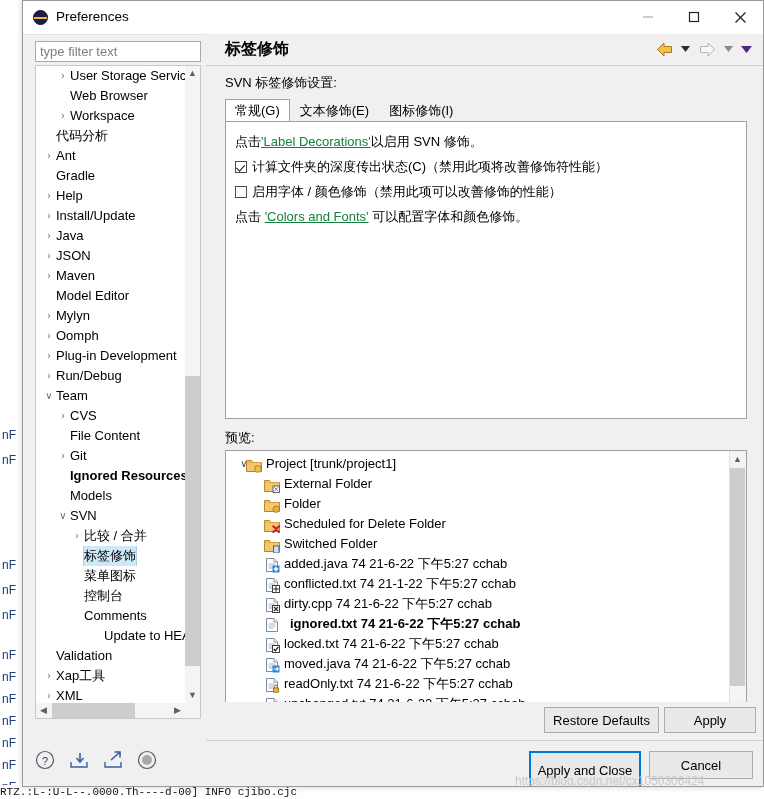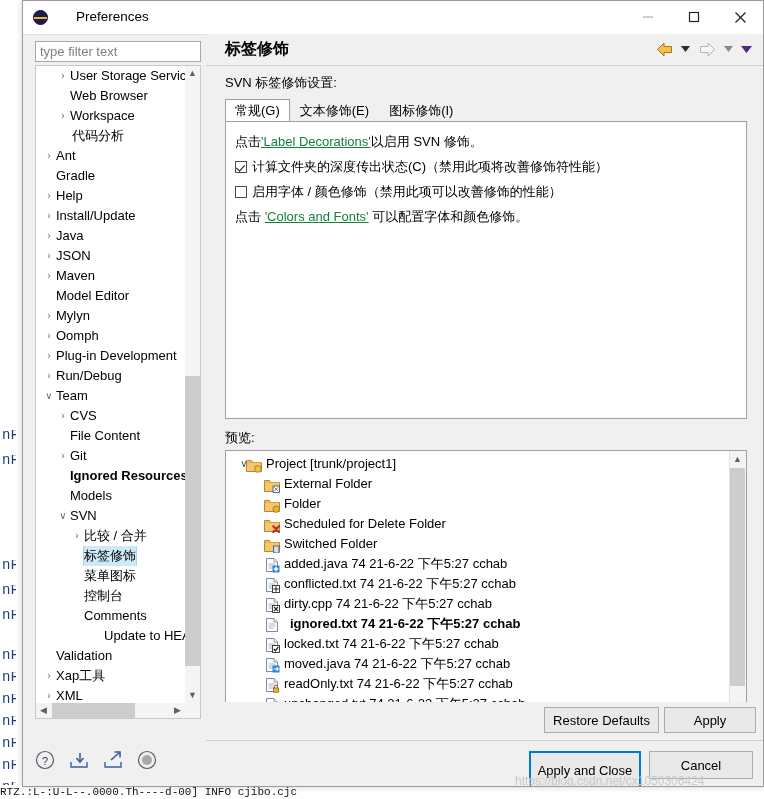--- a/index.html
+++ b/index.html
@@ -17,22 +17,22 @@
     position: absolute; inset: 0;
     background: #f3f3f3;
   }
   #bg-left-strip {
     position: absolute; left: 0; top: 0; width: 22px; height: 799px;
     background: #ffffff;
     border-right: 1px solid #d0d0d0;
   }
   .bg-tick {
     position: absolute; left: 2px; width: 14px; height: 11px;
-    font-size: 14px; color: #1a3a7a; line-height: 11px;
-    font-family: Liberation Mono, monospace;
+    font-size: 12px; color: #1a3a7a; line-height: 11px;
+    font-family: Liberation Sans, sans-serif;
     white-space: nowrap; overflow: hidden;
   }
   #bg-right-strip {
     position: absolute; right: 0; top: 0; width: 22px; height: 799px;
     background: #ffffff;
     border-left: 1px solid #d0d0d0;
   }
   .bg-rtick {
     position: absolute; right: 1px; width: 18px; height: 18px;
     font-size: 12px; color: #222; line-height: 18px; text-align: left;
@@ -69,21 +69,21 @@
     background: #1d1d4a;
     border: 1px solid #12123a;
     box-sizing: border-box;
   }
   #app-icon::after {
     content: ""; position: absolute; left: 0; top: 6px;
     width: 13px; height: 2px; background: #f2b13a;
   }
   #title-text {
     position: absolute; left: 33px; top: 8px;
-    font-size: 13.5px; color: #000; margin-left: 20px;
+    font-size: 13.5px; color: #000;
   }
   .win-btn {
     position: absolute; top: 0; width: 46px; height: 32px;
     display: flex; align-items: center; justify-content: center;
     color: #222;
   }
   #btn-min { right: 92px; }
   #btn-max { right: 46px; }
   #btn-close { right: 0px; }
   .win-btn svg { display: block; }
@@ -388,21 +388,21 @@
 
   <div id="filter-input">
     <span>type filter text</span>
   </div>
 
   <div id="tree-panel">
     <div id="tree-list">
         <div class="tnode"><span class="arrow" style="left: 20px;">›</span><span class="tlabel" style="margin-left: 34px;">User Storage Servic</span></div>
         <div class="tnode"><span class="tlabel" style="margin-left: 34px;">Web Browser</span></div>
         <div class="tnode"><span class="arrow" style="left: 20px;">›</span><span class="tlabel" style="margin-left: 34px;">Workspace</span></div>
-        <div class="tnode"><span class="tlabel" style="margin-left: 36px; font-family: Liberation Mono, monospace;">代码分析</span></div>
+        <div class="tnode"><span class="tlabel" style="margin-left: 20px; font-family: Liberation Mono, monospace;">代码分析</span></div>
         <div class="tnode"><span class="arrow" style="left: 6px;">›</span><span class="tlabel" style="margin-left: 20px;">Ant</span></div>
         <div class="tnode"><span class="tlabel" style="margin-left: 20px;">Gradle</span></div>
         <div class="tnode"><span class="arrow" style="left: 6px;">›</span><span class="tlabel" style="margin-left: 20px;">Help</span></div>
         <div class="tnode"><span class="arrow" style="left: 6px;">›</span><span class="tlabel" style="margin-left: 20px;">Install/Update</span></div>
         <div class="tnode"><span class="arrow" style="left: 6px;">›</span><span class="tlabel" style="margin-left: 20px;">Java</span></div>
         <div class="tnode"><span class="arrow" style="left: 6px;">›</span><span class="tlabel" style="margin-left: 20px;">JSON</span></div>
         <div class="tnode"><span class="arrow" style="left: 6px;">›</span><span class="tlabel" style="margin-left: 20px;">Maven</span></div>
         <div class="tnode"><span class="tlabel" style="margin-left: 20px;">Model Editor</span></div>
         <div class="tnode"><span class="arrow" style="left: 6px;">›</span><span class="tlabel" style="margin-left: 20px;">Mylyn</span></div>
         <div class="tnode"><span class="arrow" style="left: 6px;">›</span><span class="tlabel" style="margin-left: 20px;">Oomph</span></div>
@@ -560,21 +560,21 @@
             <span class="ptext" style="left: 58px;">added.java 74  21-6-22 下午5:27  cchab</span>
           </div>
           <div class="prow">
             <span class="picon" style="left: 38px;"><svg width="16" height="16" viewBox="0 0 16 16">
                 <path d="M2.5 1.5 L10 1.5 L13.5 5 L13.5 14.5 L2.5 14.5 Z" fill="#ffffff" stroke="#7b8aa0" stroke-width="1"></path>
                 <path d="M10 1.5 L10 5 L13.5 5" fill="#e4ecf5" stroke="#7b8aa0" stroke-width="0.8"></path>
                 <path d="M4.5 7 L11.5 7 M4.5 9 L11.5 9 M4.5 11 L9.5 11" stroke="#9fb0c4" stroke-width="0.9"></path>
                 <rect x="8.5" y="8.5" width="7" height="7" fill="#ffffff" stroke="#2b2b2b" stroke-width="0.9"></rect>
                 <path d="M12 9.3 L12 14.7 M9.3 12 L14.7 12" stroke="#2b2b2b" stroke-width="1.1"></path>
               </svg></span>
-            <span class="ptext" style="left: 58px;">conflicted.txt 74  21-6-22 下午5:27  cchab</span>
+            <span class="ptext" style="left: 58px;">conflicted.txt 74  21-1-22 下午5:27  cchab</span>
           </div>
           <div class="prow">
             <span class="picon" style="left: 38px;"><svg width="16" height="16" viewBox="0 0 16 16">
                 <path d="M2.5 1.5 L10 1.5 L13.5 5 L13.5 14.5 L2.5 14.5 Z" fill="#ffffff" stroke="#7b8aa0" stroke-width="1"></path>
                 <path d="M10 1.5 L10 5 L13.5 5" fill="#e4ecf5" stroke="#7b8aa0" stroke-width="0.8"></path>
                 <path d="M4.5 7 L11.5 7 M4.5 9 L11.5 9 M4.5 11 L9.5 11" stroke="#9fb0c4" stroke-width="0.9"></path>
                 <rect x="8.5" y="8.5" width="7" height="7" fill="#ffffff" stroke="#2b2b2b" stroke-width="0.9"></rect>
                 <path d="M10 10 L14 14 M14 10 L10 14" stroke="#2b2b2b" stroke-width="1.2"></path>
               </svg></span>
             <span class="ptext" style="left: 58px;">dirty.cpp 74  21-6-22 下午5:27  cchab</span>

